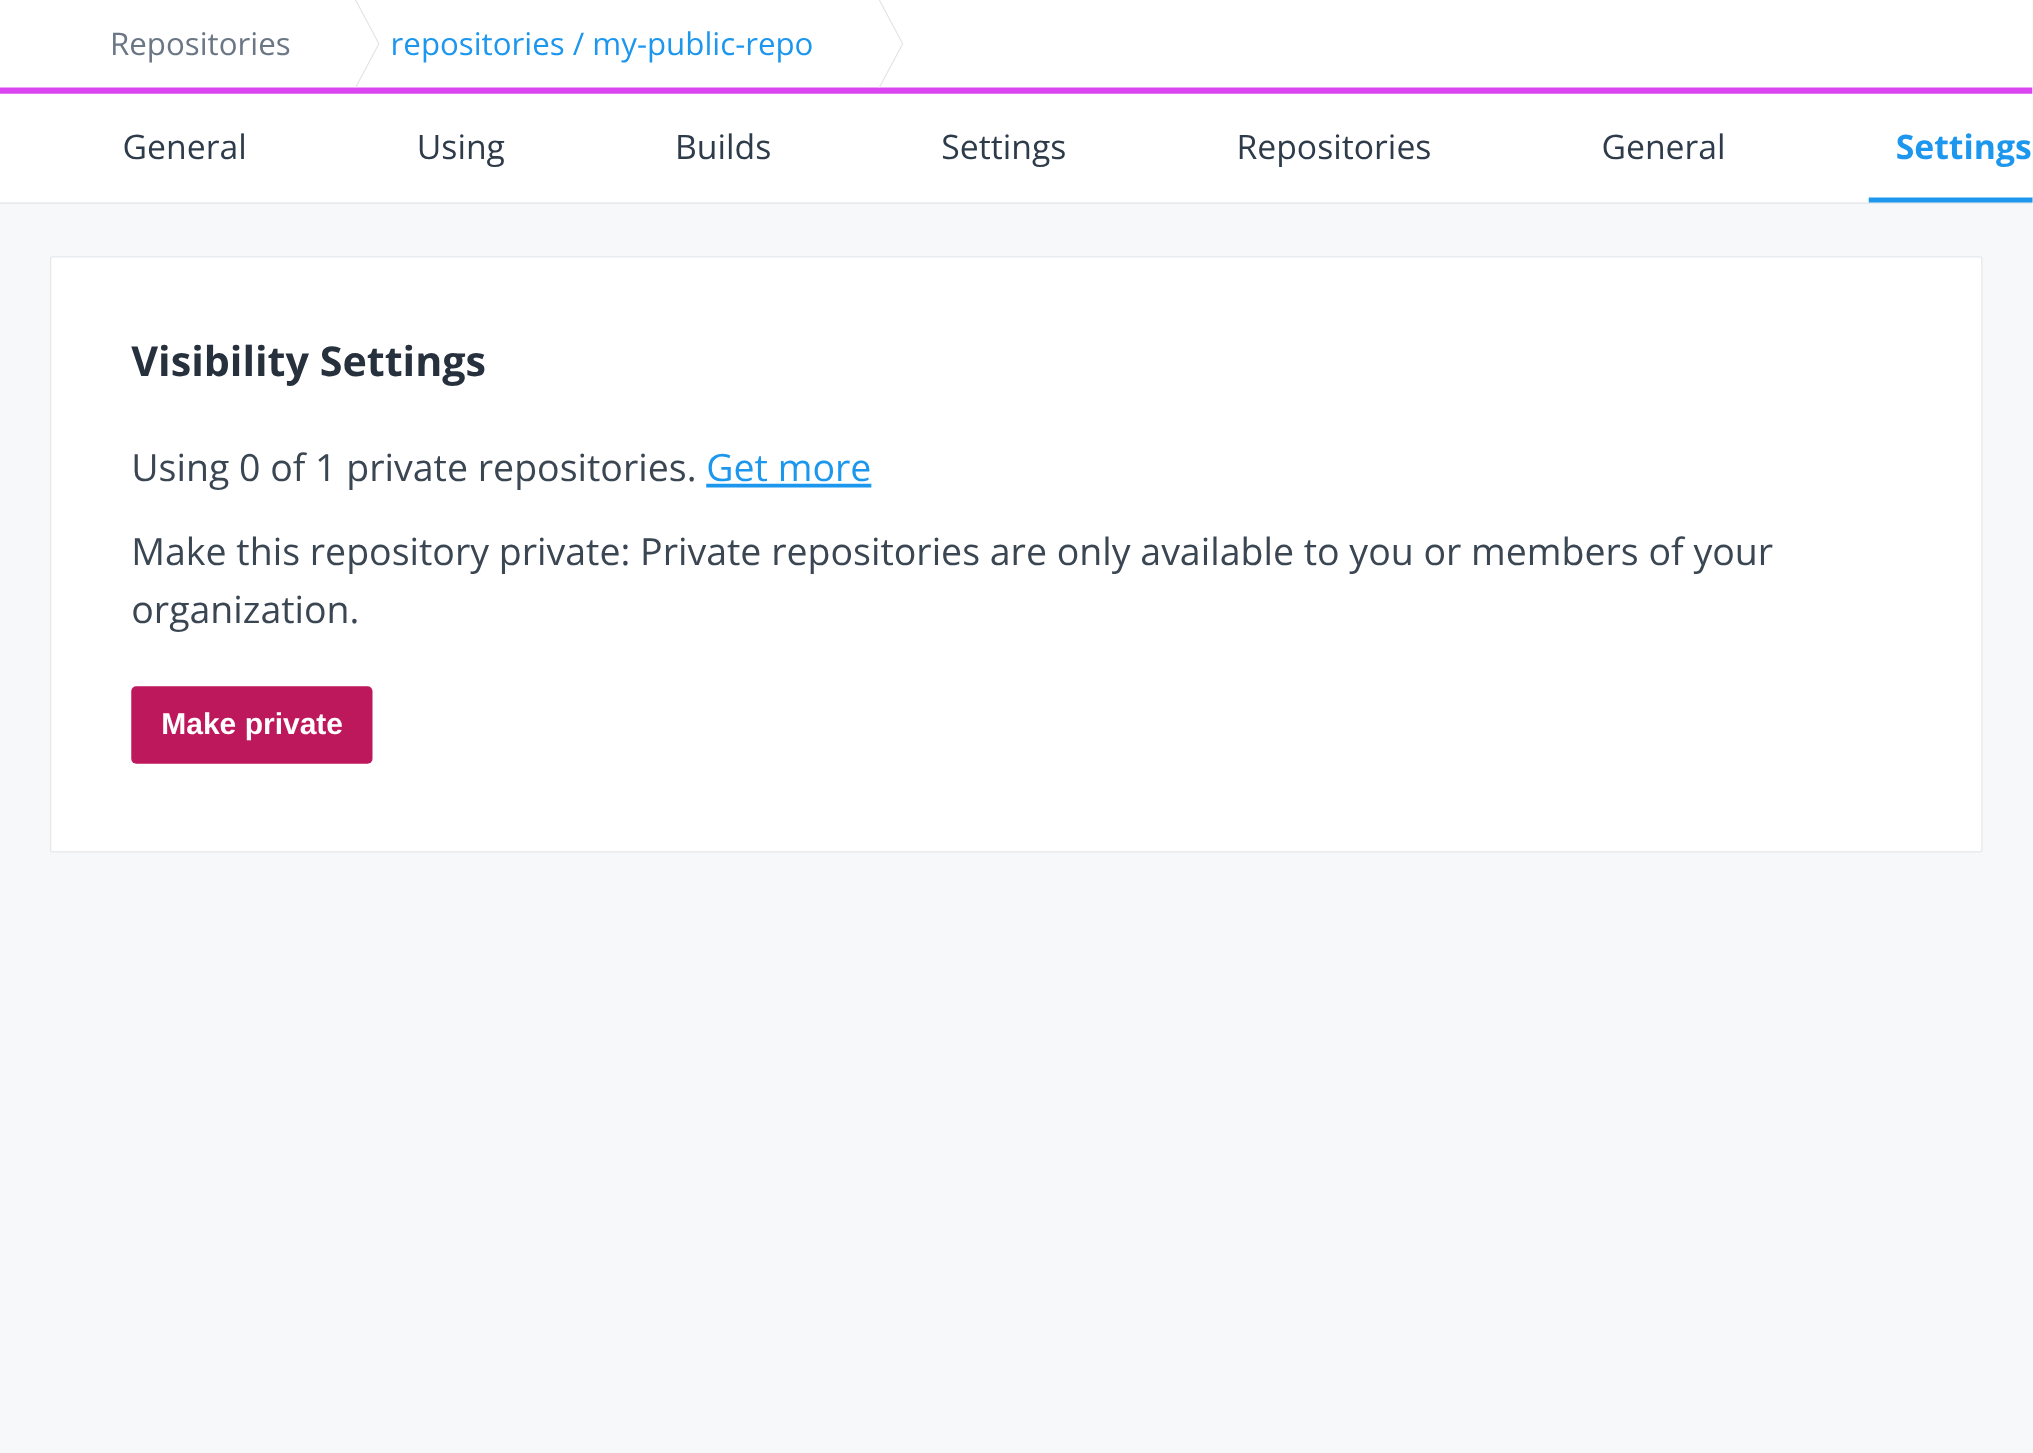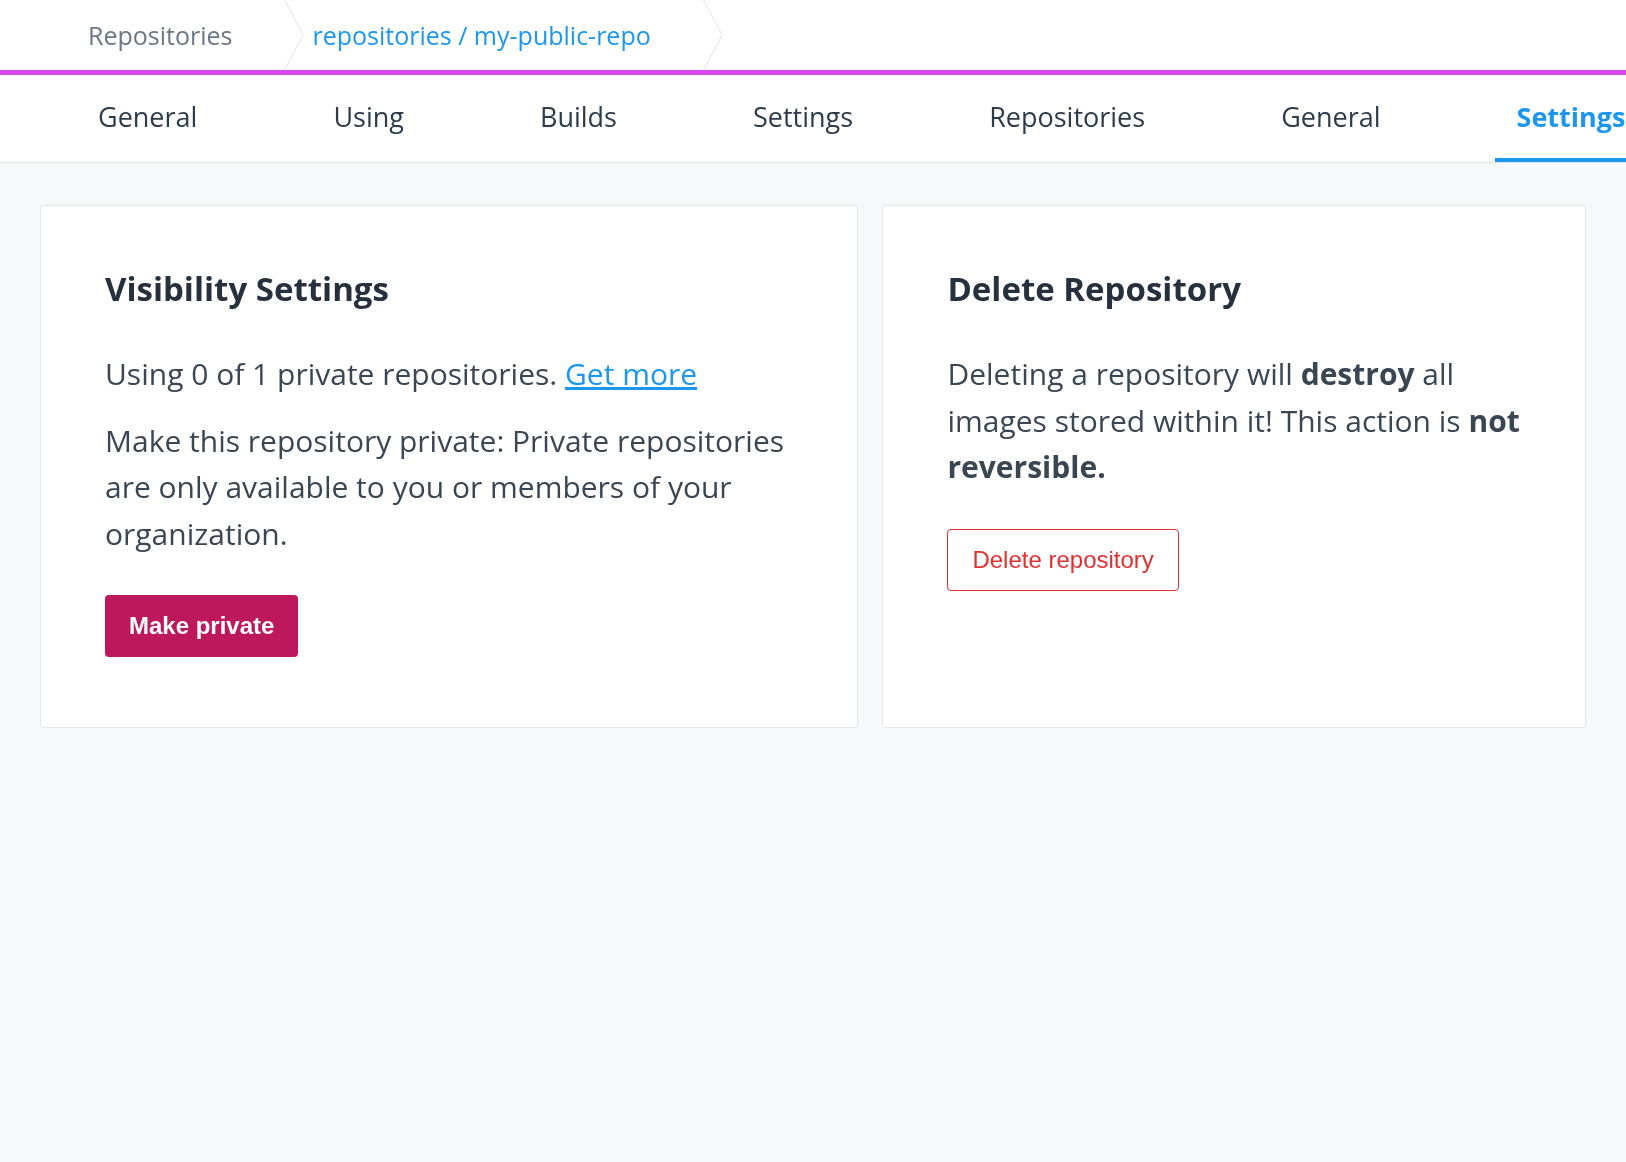--- a/index.html
+++ b/index.html
@@ -169,21 +169,14 @@
 
   <div class="card">
     <h2>Visibility Settings</h2>
     <p>
       <span>Using 0 of 1 private repositories. </span><span class="link-inline">Get more</span>
     </p>
     <p>Make this repository private: Private repositories are only available to you or members of your organization.</p>
     <button class="btn-primary">Make private</button>
   </div>
 
-  <div class="card">
-    <h2>Delete Repository</h2>
-    <p>
-      <span>Deleting a repository will </span><span class="bold">destroy</span><span> all images stored within it! This action is </span><span class="bold">not reversible.</span>
-    </p>
-    <button class="btn-danger-outline">Delete repository</button>
-  </div>
 
 </div>
 
 </body></html>

